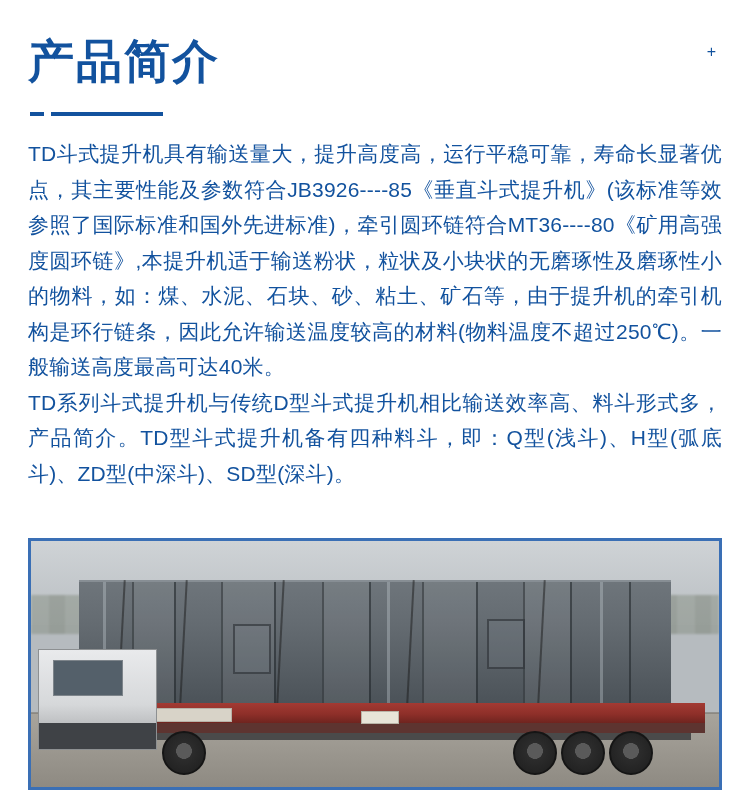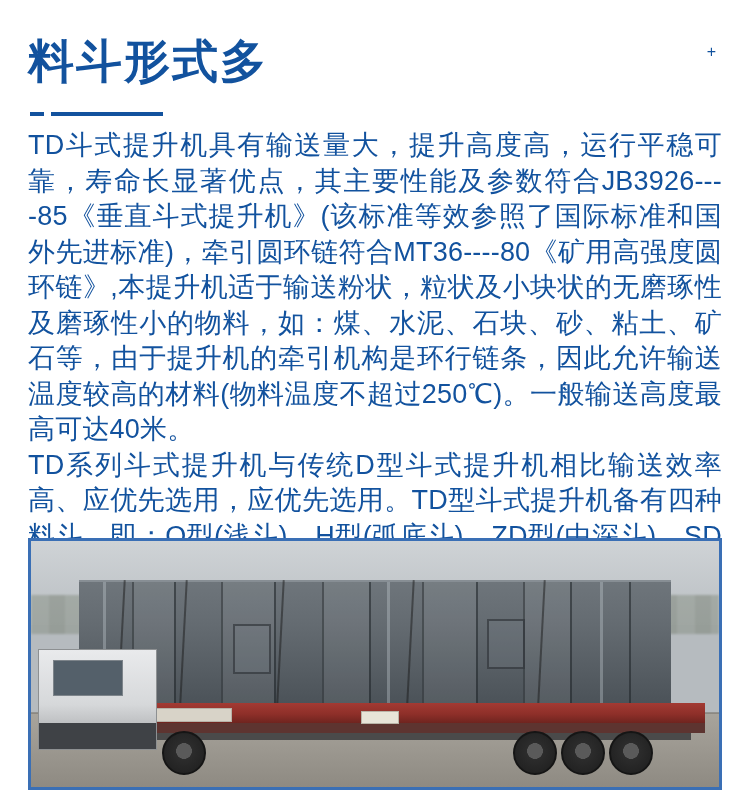--- a/index.html
+++ b/index.html
@@ -67,22 +67,22 @@
     height: 4px;
     background: #12529e;
   }
   .rule-line {
     width: 112px;
     height: 4px;
     background: #12529e;
   }
   
   .body-copy {
-    margin-top: 0;
-    font-size: 27px;
+    margin-top: 8px;
+    font-size: 21px;
     line-height: 35.5px;
     color: #12529e;
     text-align: justify;
     letter-spacing: 0.2px;
   }
   .body-copy p {
     margin: 0;
   }
   
   .photo-frame {
@@ -248,31 +248,31 @@
     background: #e8e4d8;
     border: 1px solid #b9b4a8;
   }
 </style>
 </head>
 <body>
 
 <div class="page">
 
   <div class="header">
-    <div class="title-cn">料斗形式多</div>
+    <div class="title-cn">产品简介</div>
     <div class="plus-icon">+</div>
     <div class="rule-wrap">
       <span class="rule-dash"></span>
       <span class="rule-line"></span>
     </div>
   </div>
 
   <div class="body-copy">
     <p>TD斗式提升机具有输送量大，提升高度高，运行平稳可靠，寿命长显著优点，其主要性能及参数符合JB3926----85《垂直斗式提升机》(该标准等效参照了国际标准和国外先进标准)，牵引圆环链符合MT36----80《矿用高强度圆环链》,本提升机适于输送粉状，粒状及小块状的无磨琢性及磨琢性小的物料，如：煤、水泥、石块、砂、粘土、矿石等，由于提升机的牵引机构是环行链条，因此允许输送温度较高的材料(物料温度不超过250℃)。一般输送高度最高可达40米。</p>
-    <p>TD系列斗式提升机与传统D型斗式提升机相比输送效率高、应优先选用，应优先选用。TD型斗式提升机备有四种料斗，即：Q型(浅斗)、H型(弧底斗)、ZD型(中深斗)、SD型(深斗)。</p>
+    <p>TD系列斗式提升机与传统D型斗式提升机相比输送效率高、料斗形式多，产品简介。TD型斗式提升机备有四种料斗，即：Q型(浅斗)、H型(弧底斗)、ZD型(中深斗)、SD型(深斗)。</p>
   </div>
 
   <div class="photo-frame">
     <div class="photo">
       <div class="sky-haze"></div>
       <div class="bg-trees"></div>
       <div class="ground"></div>
       <div class="ground-line"></div>
 
       <div class="cargo">

